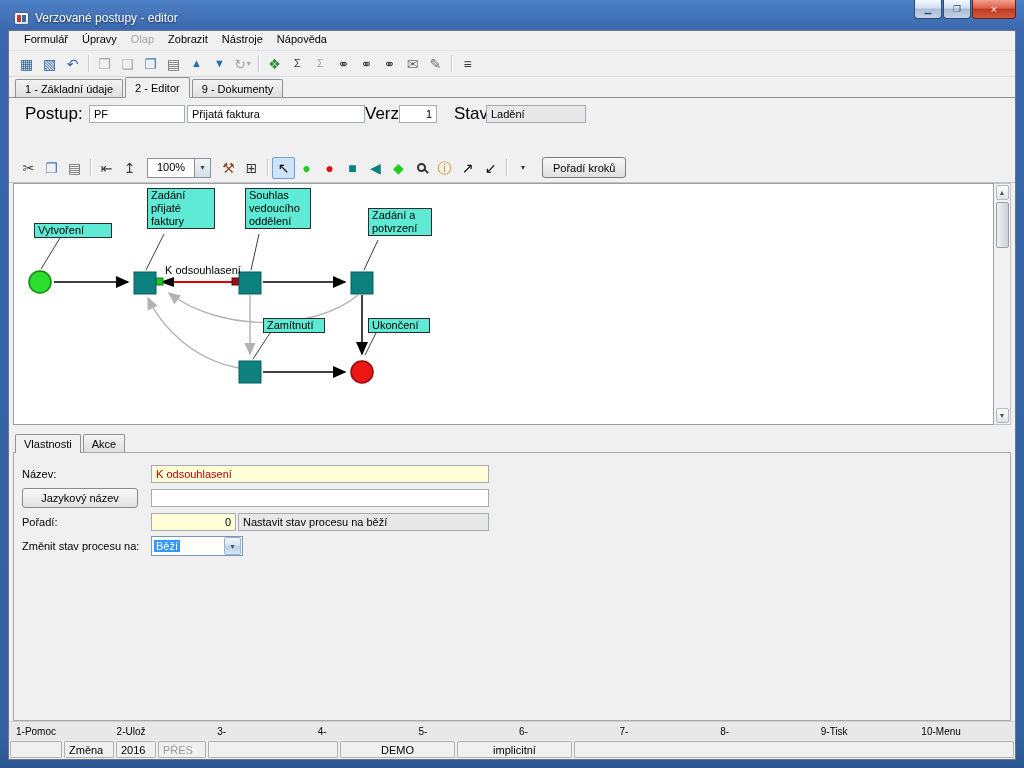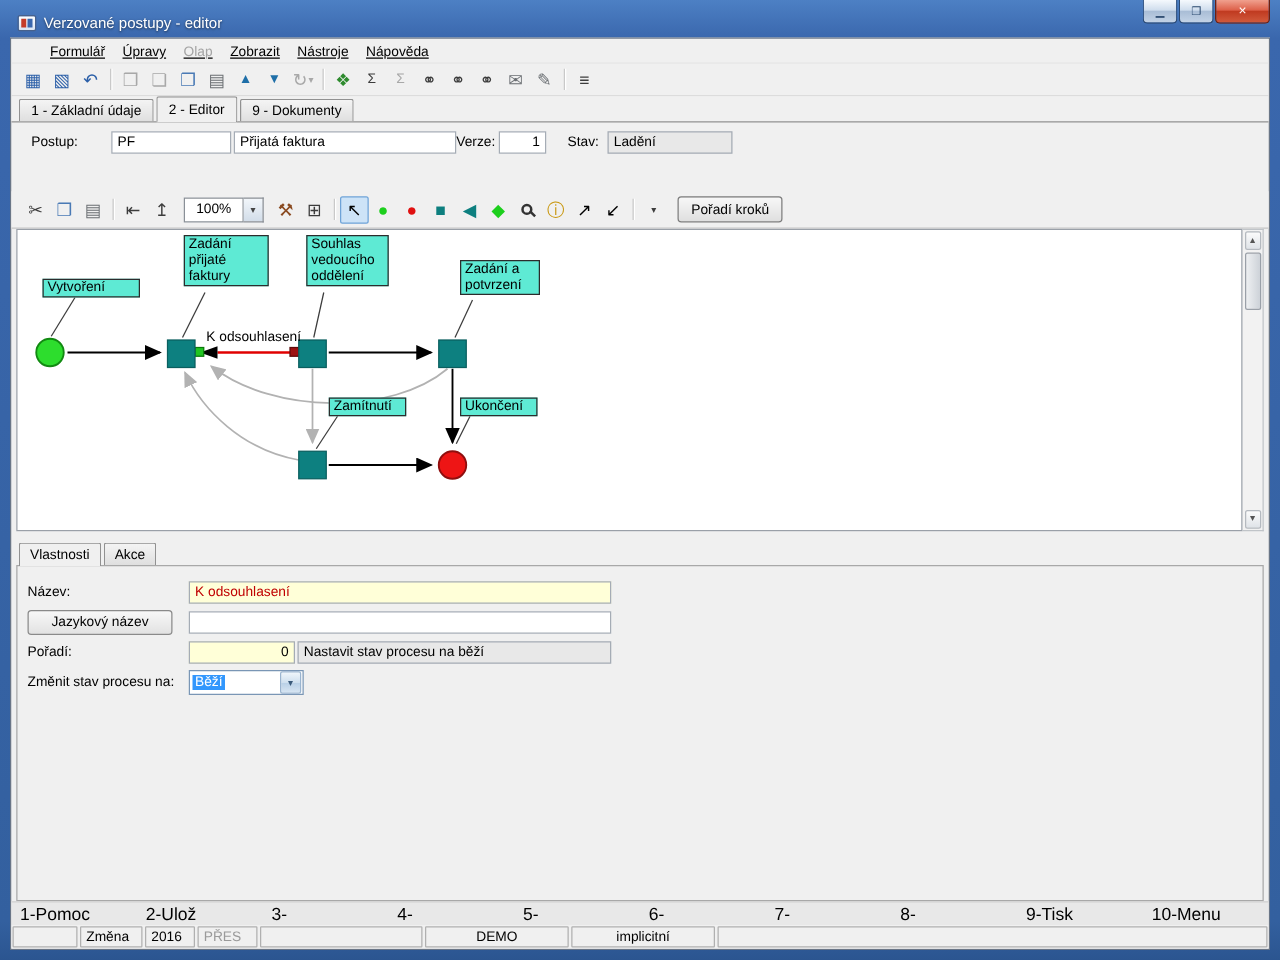--- a/index.html
+++ b/index.html
@@ -18,21 +18,21 @@
   .title { color:#fff; font-size:12px; text-shadow:0 1px 2px rgba(0,0,0,.6); white-space:nowrap; }
   .caption { position:absolute; top:0; right:8px; display:flex; }
   .cap { width:28px; height:19px; margin-left:1px; border:1px solid #2c4a73; border-top:none; border-radius:0 0 4px 4px;
          background:linear-gradient(#f5f9fd,#cfdded 45%,#a9bdd6 50%,#c3d3e6); color:#2b4a6f;
          display:flex; align-items:center; justify-content:center; font-size:9px; }
   .cap.close { width:44px; background:linear-gradient(#f0a08e,#dd6049 45%,#c03a20 50%,#d15a3c); color:#fff; border-color:#6e1f10; font-size:11px; }
 
   .client { flex:1; margin:0 8px 8px; background:#f0f0f0; border:1px solid #6a7687; display:flex; flex-direction:column; overflow:hidden; }
 
   
-  .menubar { height:20px; display:flex; align-items:flex-end; padding-left:24px; background:#f0f0f0; border-bottom:1px solid #e4e4e4; flex:none;text-decoration:underline; }
+  .menubar { height:20px; display:flex; align-items:flex-start; padding-left:8px; background:#f0f0f0; border-bottom:1px solid #e4e4e4; flex:none; }
   .mitem { padding:2px 7px; }
   .mitem.disabled { color:#a4a4a4; }
 
   .toolbar { height:26px; display:flex; align-items:center; padding-left:6px; background:#f0f0f0; border-bottom:1px solid #dcdcdc; flex:none; }
   .tbtn { height:22px; min-width:23px; display:flex; align-items:center; justify-content:center;
           border:1px solid transparent; border-radius:2px; font-size:14px; line-height:1; }
   .tbtn.sel { background:#cde3f7; border-color:#6ea3d8; }
   .tsep { width:1px; height:17px; background:#c9c9c9; margin:0 4px; box-shadow:1px 0 0 #ffffff; flex:none; }
   .small { font-size:11px; }
   .tiny  { font-size:8px; margin-left:1px; }
@@ -44,21 +44,21 @@
 
   
   .tabstrip { height:21px; display:flex; align-items:flex-end; padding-left:6px; border-bottom:1px solid #919191; background:#f0f0f0; flex:none; }
   .tab { height:18px; display:flex; align-items:center; padding:0 9px; border:1px solid #919191; border-bottom:none;
          border-radius:2px 2px 0 0; background:linear-gradient(#f4f4f4,#dfdfdf); margin-right:2px; position:relative; }
   .tab.active { height:21px; background:#f0f0f0; margin-bottom:-1px; border-bottom:1px solid #f0f0f0; z-index:2; }
 
   
   .formarea { padding:7px 0 0 16px; height:55px; flex:none; }
   .frow { display:flex; align-items:center; height:18px; margin-bottom:10px; }
-  .flabel { font-size:11px; flex:none; }
+  .flabel { font-size:17px; flex:none; }
   .field { height:18px; line-height:16px; border:1px solid #a5acb5; background:#fff; padding:0 4px; font-size:11px; flex:none; overflow:hidden; }
   .field.gray { background:#e8e8e8; }
   .r { text-align:right; }
 
   
   .ctoolbar { height:30px; display:flex; align-items:center; padding-left:8px; background:#f0f0f0; border-bottom:1px solid #c4c4c4; flex:none; }
   .zoomcombo { display:flex; height:20px; margin:0 6px; flex:none;text-align:center; }
   .zoomval { width:48px; border:1px solid #8a9097; background:#fff; padding:2px 4px; font-size:11px; }
   .zoombtn { width:16px; border:1px solid #8a9097; border-left:none; background:linear-gradient(#f2f6fa,#d2dde9);
              display:flex; align-items:center; justify-content:center; font-size:8px; color:#444; }
@@ -96,21 +96,21 @@
   .staticfield { width:251px; height:18px; background:#e8e8e8; border:1px solid #a5acb5; padding:0 4px; line-height:16px; margin-left:2px; flex:none; }
   .combo { display:flex; height:20px; width:92px; border:1px solid #7a96b5; background:#fff; align-items:center; flex:none; }
   .combosel { flex:1; height:100%; display:flex; align-items:center; padding:0 2px; overflow:hidden; }
   .combosel span { background:#3297fd; color:#fff; padding:0 2px; }
   .combobtn { width:17px; height:18px; margin:0 1px; border:1px solid #9ab4cf; border-radius:2px;
               background:linear-gradient(#f0f6fb,#cfe0ef 50%,#b7cfe6 50%,#d7e5f2);
               display:flex; align-items:center; justify-content:center; font-size:8px; color:#3a5a7a; flex:none; }
 
   
   .fkeys { height:19px; display:flex; background:#e8e8e8; border-top:1px solid #cfcfcf; align-items:center; flex:none; }
-  .fk { flex:1; padding-left:7px; font-size:14px; }
+  .fk { flex:1; padding-left:7px; font-size:10px; }
   .statusbar { height:19px; display:flex; background:#f0f0f0; padding:1px 1px; flex:none; }
   .seg { border:1px solid #b0b0b0; border-radius:1px; margin-right:2px; display:flex; align-items:center; padding:0 4px; background:#f0f0f0; overflow:hidden; }
   .s0{width:52px}.s1{width:50px}.s2{width:40px}.s3{width:48px}.s4{width:130px}
   .s5{width:115px;justify-content:center}.s6{width:115px;justify-content:center}.s7{flex:1;margin-right:0}
   .dim { color:#9a9a9a; }
 </style>
 </head>
 <body>
 
 <div class="frame">

